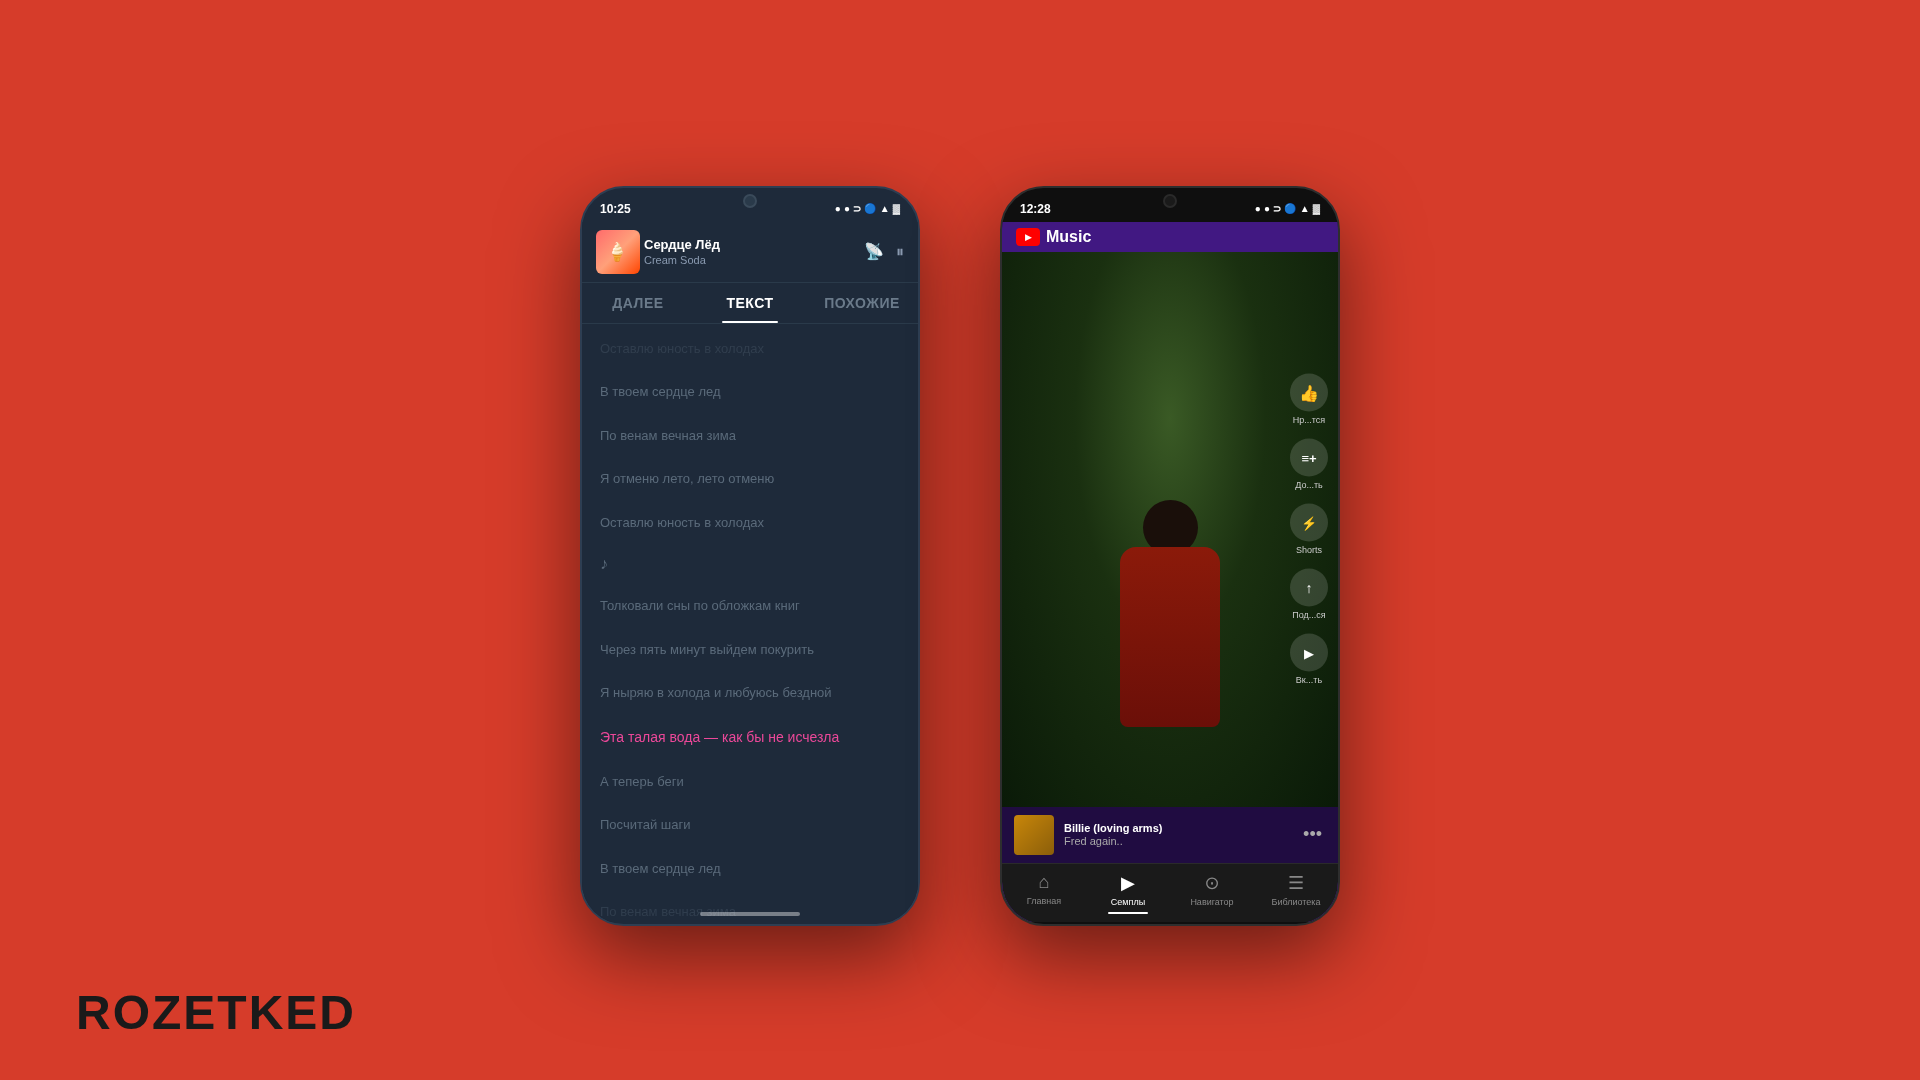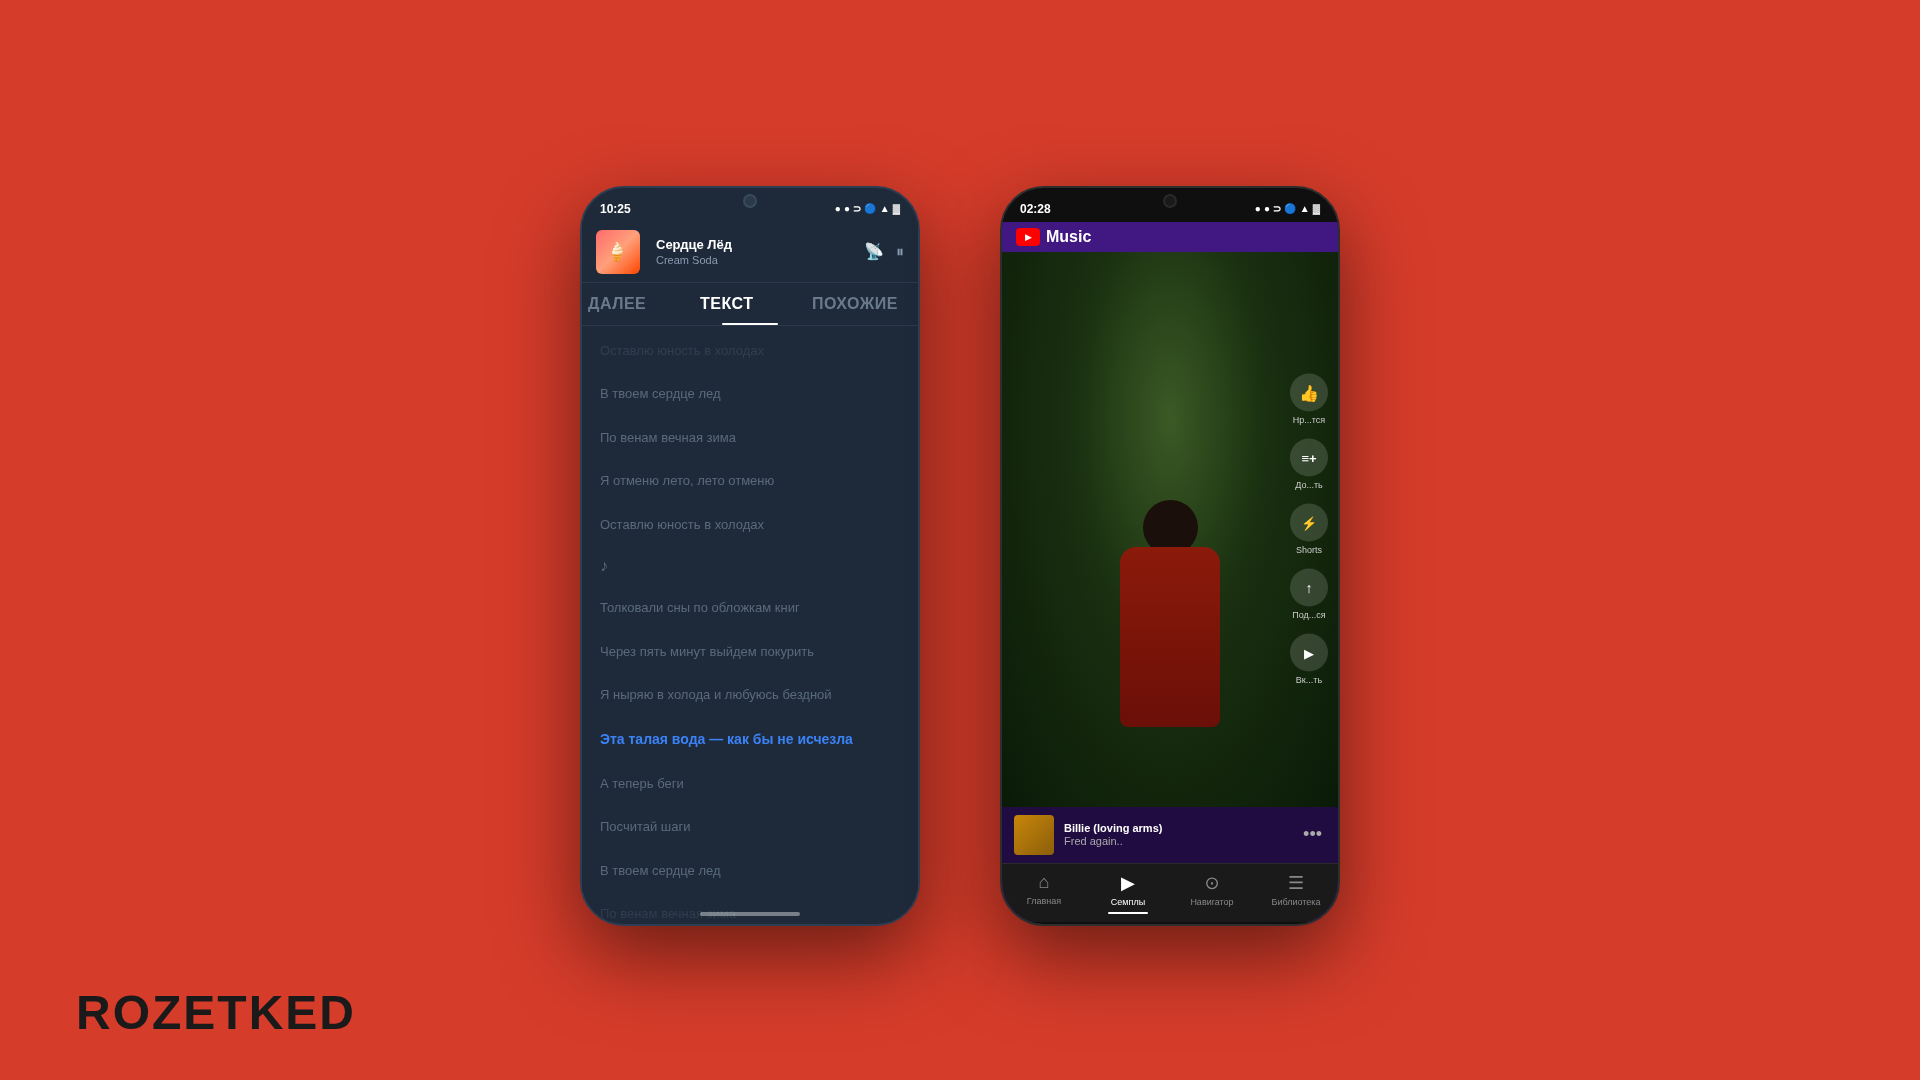--- a/index.html
+++ b/index.html
@@ -102,21 +102,21 @@
       background: linear-gradient(135deg, #ff6b6b, #ffa07a, #ff4500);
       flex-shrink: 0;
       display: flex;
       align-items: center;
       justify-content: center;
       font-size: 18px;
     }
 
     .track-info {
       flex: 1;
-      padding-left: 16px;
+      padding-left: 4px;
     }
 
     .track-title {
       color: #fff;
       font-size: 13px;
       font-weight: 600;
     }
 
     .track-artist {
       color: #8a9ab0;
@@ -138,22 +138,23 @@
 
     
     .tabs-bar {
       display: flex;
       border-bottom: 1px solid #2a3a4a;
       background: #1e2a3a;
     }
 
     .tab {
       flex: 1;
+      text-align: center;
       padding: 12px 6px;
-      font-size: 16px;
+      font-size: 14px;
       font-weight: 600;
       color: #6a7a8a;
       letter-spacing: 0.5px;
       position: relative;
     }
 
     .tab.active {
       color: #fff;
     }
 
@@ -180,22 +181,22 @@
     }
 
     .lyric-line {
       color: #5a6a7a;
       font-size: 13px;
       padding: 5px 0;
       line-height: 1.5;
     }
 
     .lyric-line.active {
-      color: #3b82f6;
-      font-weight: 700;
+      color: #ec4899;
+      font-weight: 400;
       font-size: 14px;
     }
 
     .lyric-note {
       color: #5a6a7a;
       font-size: 16px;
       padding: 4px 0;
     }
 
     .home-indicator {
@@ -468,21 +469,21 @@
       </div>
 
       <div class="home-indicator"></div>
     </div>
   </div>
 
   <div class="phone phone2">
     <div class="phone-camera" style="background:#1a1a1a; border-color:#2a2a2a;"></div>
 
     <div class="status-bar-dark">
-      <span class="status-time">02:28</span>
+      <span class="status-time">12:28</span>
       <div class="status-icons">
         <span>●</span>
         <span>●</span>
         <span>⊃</span>
         <span>🔵</span>
         <span>▲</span>
         <span>▓</span>
       </div>
     </div>
 

